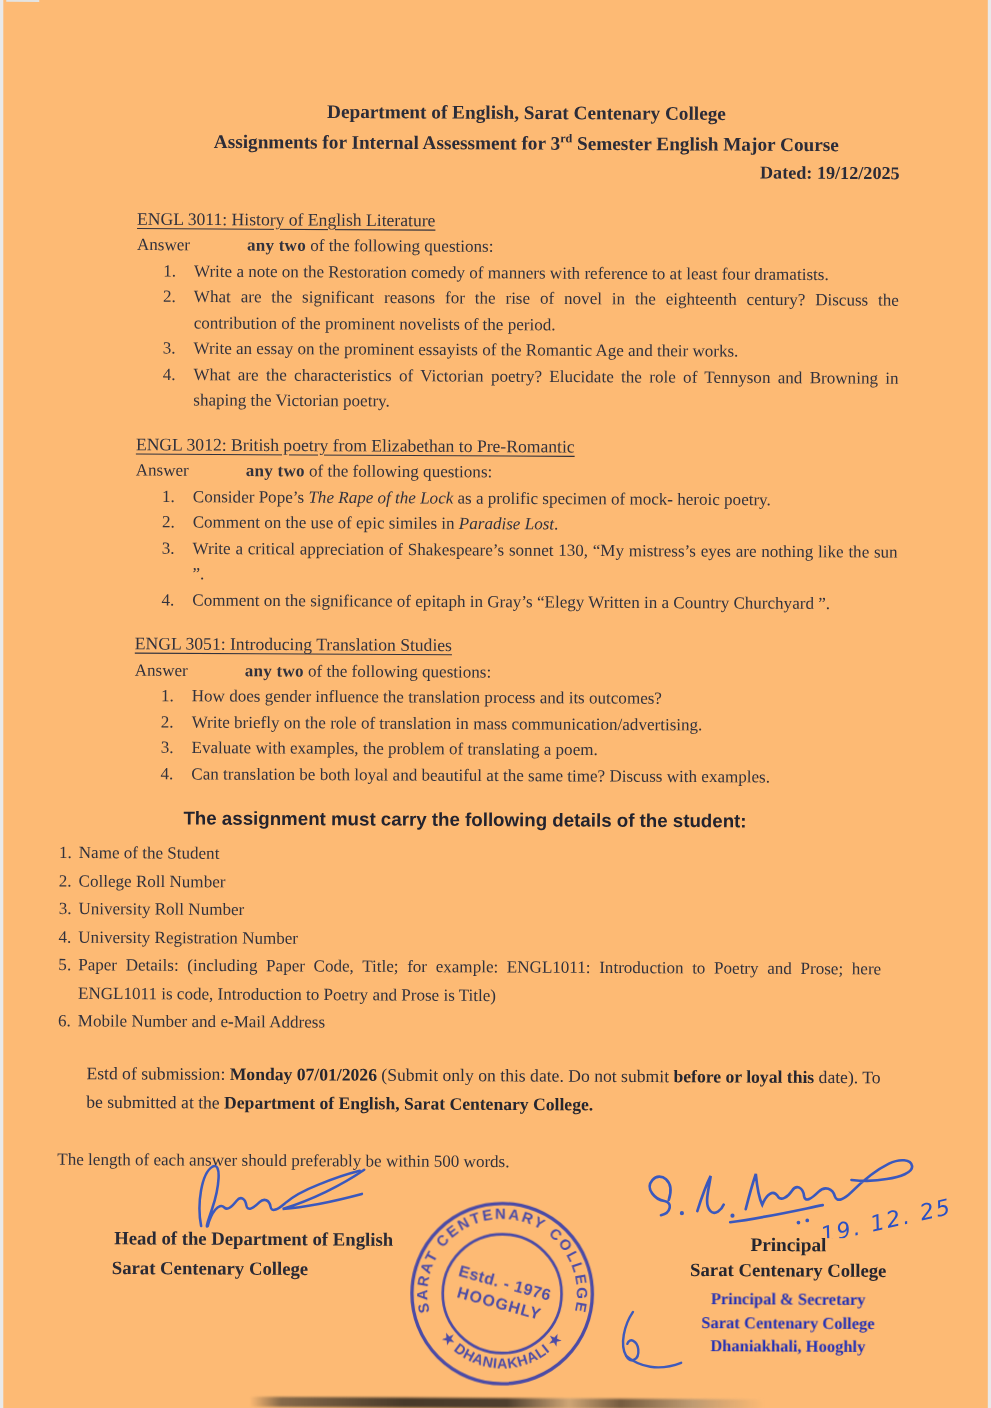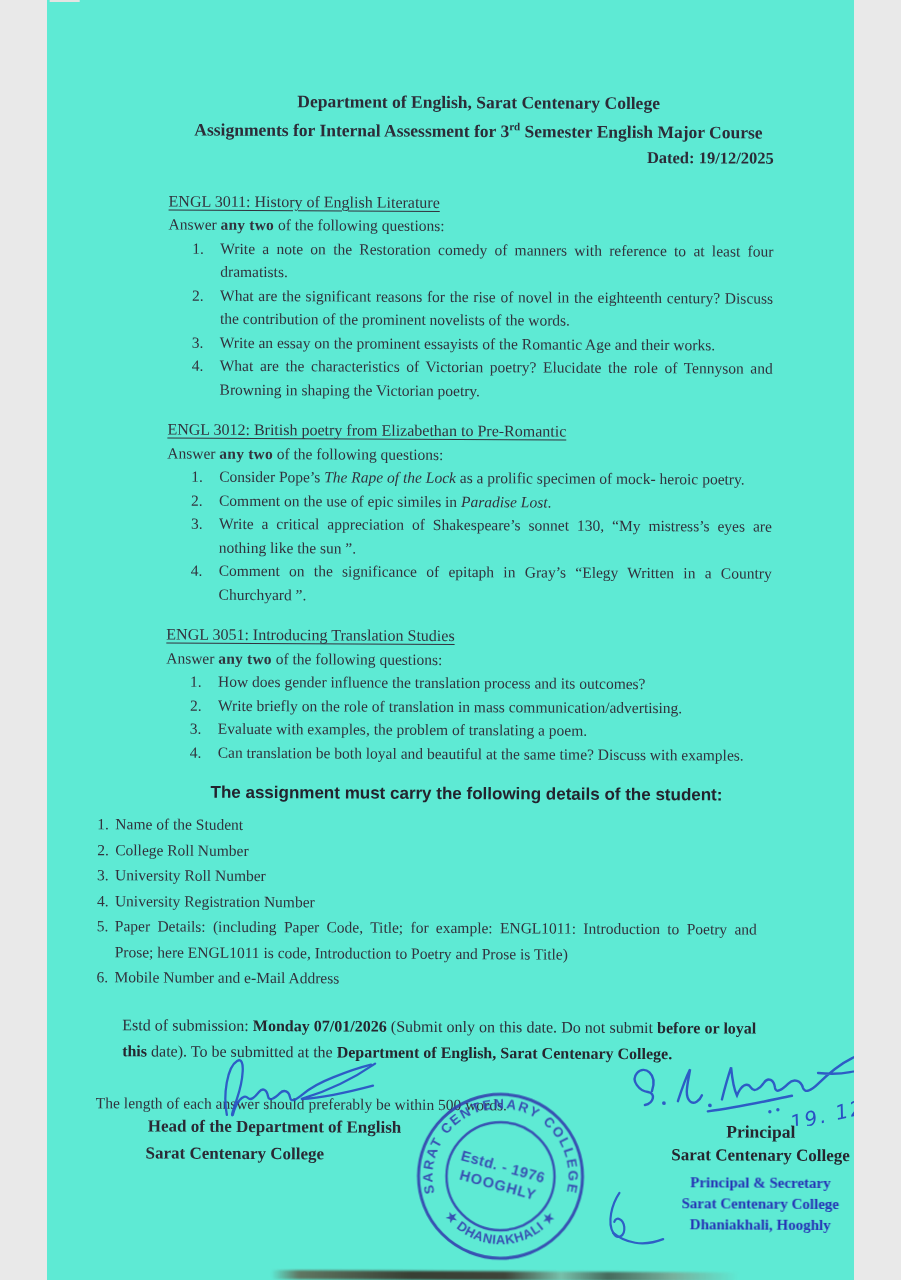--- a/index.html
+++ b/index.html
@@ -1,40 +1,40 @@
 <!DOCTYPE html>
 <html><head>
 <meta charset="utf-8">
 <style>
   html,body{margin:0;padding:0;background:#e9e9e9;}
   .page{
     position:relative;
-    width:807px;height:1280px;
+    width:895px;height:1280px;
     margin:0 auto;
-    background:#5eead4;
+    background:#fdba74;
     overflow:hidden;
     font-family:"Liberation Serif", serif;
     color:#32323d;
   }
   .content{
     position:absolute;inset:0;
     transform:rotate(0.3deg);
     transform-origin:50% 40%;
   }
   
   .doc-header{margin:90px 82px 0 120px;text-align:center;padding-left:14px;}
   .title-line{font-weight:bold;font-size:17.5px;line-height:24px;color:#2c2c38;}
   .title-line sup{font-size:11px;text-align:center;}
   .dated-line{font-weight:bold;font-size:16.5px;line-height:24px;text-align:right;margin:2px 82px 0 120px;color:#2c2c38;}
   
   .sections{margin:22px 82px 0 120px;}
   .section{margin-bottom:17px;}
   .section-heading{font-size:16px;line-height:23.5px;text-decoration:underline;text-underline-offset:3px;}
   .answer-line{font-size:15.5px;line-height:23.5px;}
-  .answer-line b{letter-spacing:0.2px;}
+  .answer-line b{letter-spacing:0.2px;margin-left:48px;}
   ol.qlist{list-style:none;margin:0;padding:0;counter-reset:q;}
   ol.qlist li{
     counter-increment:q;position:relative;padding-left:52px;
     font-size:15.5px;line-height:23.5px;text-align:justify;
   }
   ol.qlist li::before{content:counter(q) ".";position:absolute;left:24px;}
   
   .details-heading{
     font-family:"Liberation Sans", sans-serif;font-weight:bold;
     font-size:17px;line-height:24px;color:#23232e;
@@ -90,21 +90,21 @@
       <div class="title-line"><span>Assignments for Internal Assessment for 3</span><sup>rd</sup><span> Semester English Major Course</span></div>
     </div>
     <div class="dated-line">Dated: 19/12/2025</div>
 
     <div class="sections" id="sections">
         <div class="section">
           <div class="section-heading">ENGL 3011: History of English Literature</div>
           <div class="answer-line"><span>Answer </span><b>any two</b><span> of the following questions:</span></div>
           <ol class="qlist">
             <li><span>Write a note on the Restoration comedy of manners with reference to at least four dramatists.</span></li>
-            <li><span>What are the significant reasons for the rise of novel in the eighteenth century? Discuss the contribution of the prominent novelists of the words.</span></li>
+            <li><span>What are the significant reasons for the rise of novel in the eighteenth century? Discuss the contribution of the prominent novelists of the period.</span></li>
             <li><span>Write an essay on the prominent essayists of the Romantic Age and their works.</span></li>
             <li><span>What are the characteristics of Victorian poetry? Elucidate the role of Tennyson and Browning in shaping the Victorian poetry.</span></li>
           </ol>
         </div>
         <div class="section">
           <div class="section-heading">ENGL 3012: British poetry from Elizabethan to Pre-Romantic</div>
           <div class="answer-line"><span>Answer </span><b>any two</b><span> of the following questions:</span></div>
           <ol class="qlist">
             <li><span>Consider Pope’s </span><i>The Rape of the Lock</i><span> as a prolific specimen of mock- heroic poetry.</span></li>
             <li><span>Comment on the use of epic similes in </span><i>Paradise Lost</i><span>.</span></li>

